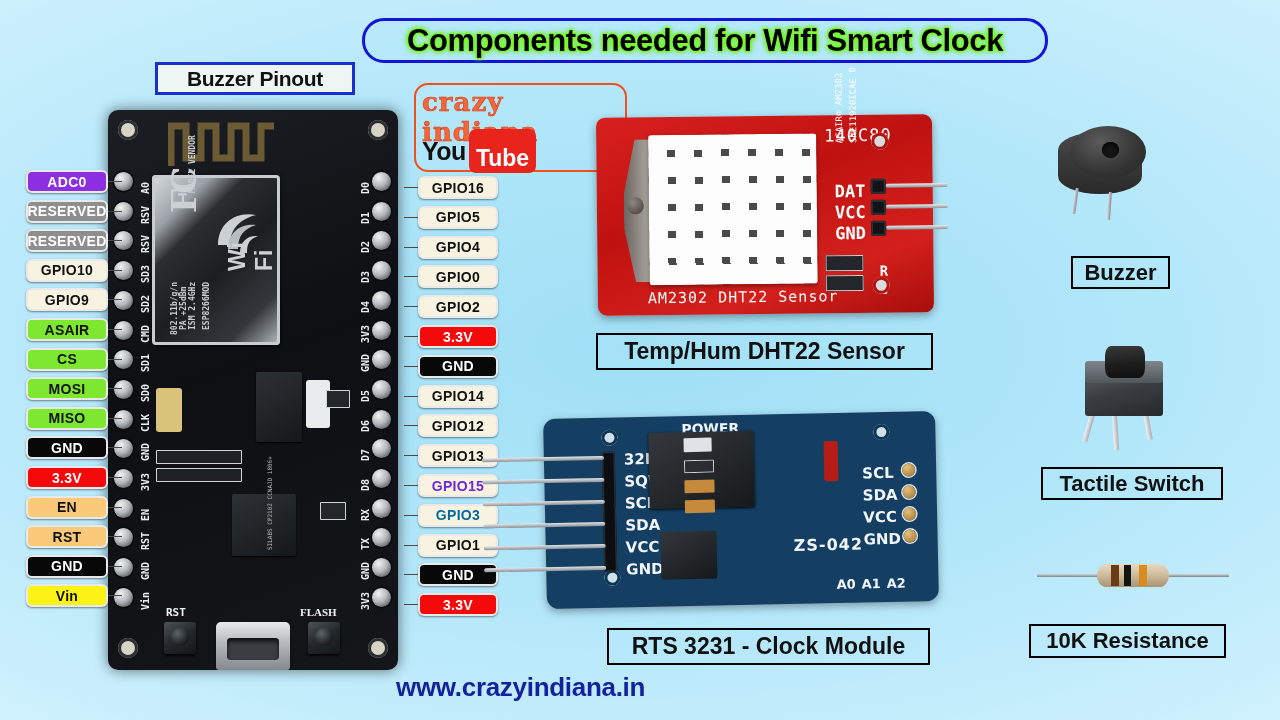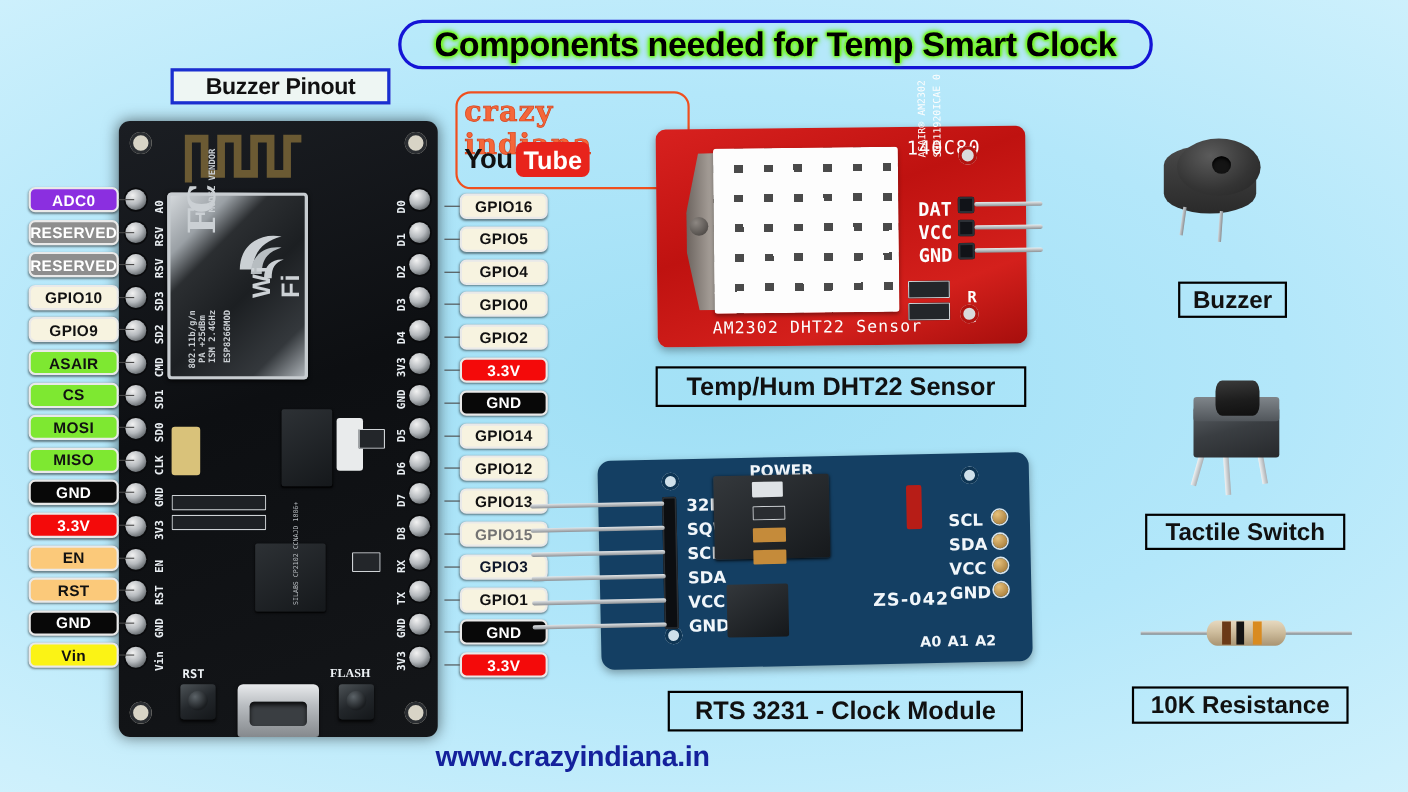--- a/index.html
+++ b/index.html
@@ -52,21 +52,21 @@
     position: absolute; left: 6px; top: 2px;
     font-family: "DejaVu Serif", serif;
     font-size: 26px; font-weight: bold; color: #f4673a;
     letter-spacing: 1px;
     -webkit-text-stroke: 0.6px #d93b12;
   }
   #yt-wrap { position: absolute; left: 6px; top: 44px; display: flex; align-items: center; }
   #yt-you { font-size: 25px; font-weight: bold; color: #111; letter-spacing: -0.5px; }
   #yt-tube {
     background: #e8241c; color: #fff; font-size: 23px; font-weight: bold;
-    border-radius: 7px; padding: 4px 7px 2px 7px; margin-left: 3px; line-height: 26px;
+    border-radius: 7px; padding: 16px 7px 2px 7px; margin-left: 3px; line-height: 26px;
   }
 
   
   .pin {
     position: absolute; height: 23px;
     border: 2px solid #e9e9e9; border-radius: 6px;
     display: flex; align-items: center; justify-content: center;
     font-size: 14px; font-weight: bold; letter-spacing: 0.3px;
     box-shadow: 0 1px 2px rgba(0,0,0,0.45);
   }
@@ -277,21 +277,21 @@
   
   #site-url {
     left: 396px; top: 672px; font-size: 26px; font-weight: bold;
     color: #14219c; letter-spacing: -0.3px;
   }
 </style>
 </head>
 <body>
 
 <div class="abs" id="title-box">
-  <span id="title-text">Components needed for Temp Smart Clock</span>
+  <span id="title-text">Components needed for Wifi Smart Clock</span>
 </div>
 
 <div class="abs caption" id="pinout-caption">
   <span>Buzzer Pinout</span>
 </div>
 
 <div class="abs" id="logo-box">
   <span id="logo-name">crazy indiana</span>
   <span id="yt-wrap">
     <span id="yt-you">You</span>
@@ -452,23 +452,23 @@
     <div class="pin right" style="top: 325px; background: rgb(244, 10, 10); color: rgb(255, 255, 255);">3.3V</div>
     <div class="leader" style="left: 404px; top: 336px; width: 14px;"></div>
     <div class="pin right" style="top: 354.8px; background: rgb(8, 8, 8); color: rgb(255, 255, 255);">GND</div>
     <div class="leader" style="left: 404px; top: 365.8px; width: 14px;"></div>
     <div class="pin right" style="top: 384.6px; background: rgb(247, 243, 224); color: rgb(17, 17, 17);">GPIO14</div>
     <div class="leader" style="left: 404px; top: 395.6px; width: 14px;"></div>
     <div class="pin right" style="top: 414.4px; background: rgb(247, 243, 224); color: rgb(17, 17, 17);">GPIO12</div>
     <div class="leader" style="left: 404px; top: 425.4px; width: 14px;"></div>
     <div class="pin right" style="top: 444.2px; background: rgb(247, 243, 224); color: rgb(17, 17, 17);">GPIO13</div>
     <div class="leader" style="left: 404px; top: 455.2px; width: 14px;"></div>
-    <div class="pin right" style="top: 474px; background: rgb(247, 243, 224); color: #737373;">GPIO15</div>
+    <div class="pin right" style="top: 474px; background: rgb(247, 243, 224); color: #6d28d9;">GPIO15</div>
     <div class="leader" style="left: 404px; top: 485px; width: 14px;"></div>
-    <div class="pin right" style="top: 503.8px; background: rgb(247, 243, 224); color: #0f172a;">GPIO3</div>
+    <div class="pin right" style="top: 503.8px; background: rgb(247, 243, 224); color: #0369a1;">GPIO3</div>
     <div class="leader" style="left: 404px; top: 514.8px; width: 14px;"></div>
     <div class="pin right" style="top: 533.6px; background: rgb(247, 243, 224); color: rgb(17, 17, 17);">GPIO1</div>
     <div class="leader" style="left: 404px; top: 544.6px; width: 14px;"></div>
     <div class="pin right" style="top: 563.4px; background: rgb(8, 8, 8); color: rgb(255, 255, 255);">GND</div>
     <div class="leader" style="left: 404px; top: 574.4px; width: 14px;"></div>
     <div class="pin right" style="top: 593.2px; background: rgb(244, 10, 10); color: rgb(255, 255, 255);">3.3V</div>
     <div class="leader" style="left: 404px; top: 604.2px; width: 14px;"></div>
   </div>
 
 <div class="abs" id="dht">

